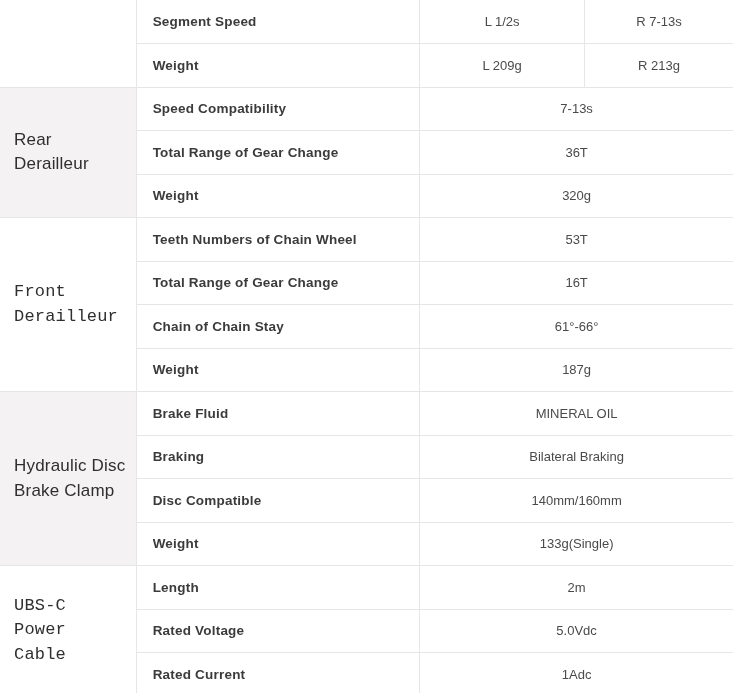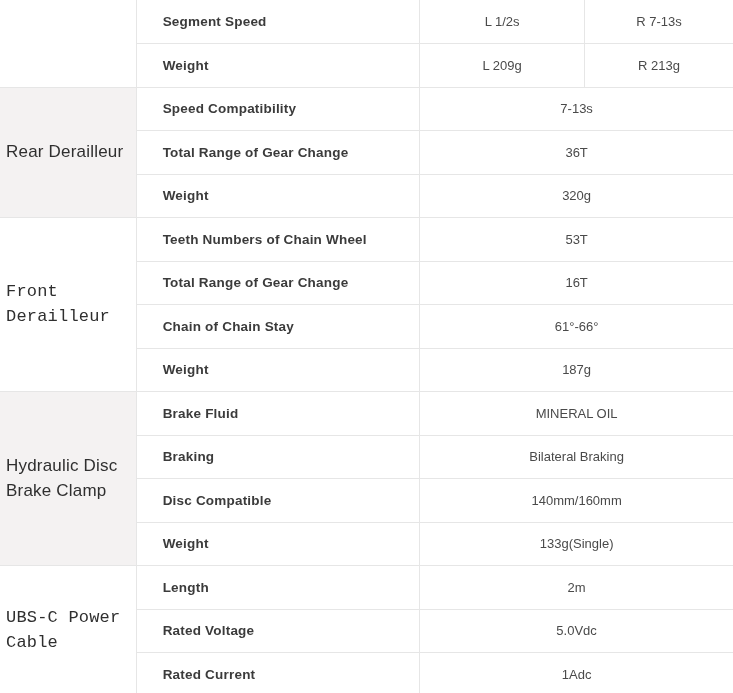--- a/index.html
+++ b/index.html
@@ -22,36 +22,36 @@
   table.spec td {
     border-bottom: 1px solid #e6e6e6;
     border-right: 1px solid #e6e6e6;
     vertical-align: middle;
     box-sizing: border-box;
   }
   td.group {
     width: 133px;
     border-right: 1px solid #e6e6e6;
     border-left: none;
-    padding: 0 8px 0 6px;
+    padding: 0 8px 0 14px;
     font-size: 17px;
     line-height: 1.45;
     color: #2f2f2f;
     letter-spacing: 0.2px;
   }
   td.group.shaded {
     background: #f4f2f2;
   }
   td.group.plain {
     background: #ffffff;
     font-family: Liberation Mono, monospace;
   }
   td.label {
     width: 277px;
-    padding: 0 10px 0 26px;
+    padding: 0 10px 0 16px;
     font-size: 13.5px;
     font-weight: bold;
     color: #3b3b3b;
     letter-spacing: 0.2px;
   }
   td.val {
     text-align: center;
     font-size: 13px;
     color: #4a4a4a;
     padding: 0 6px;

